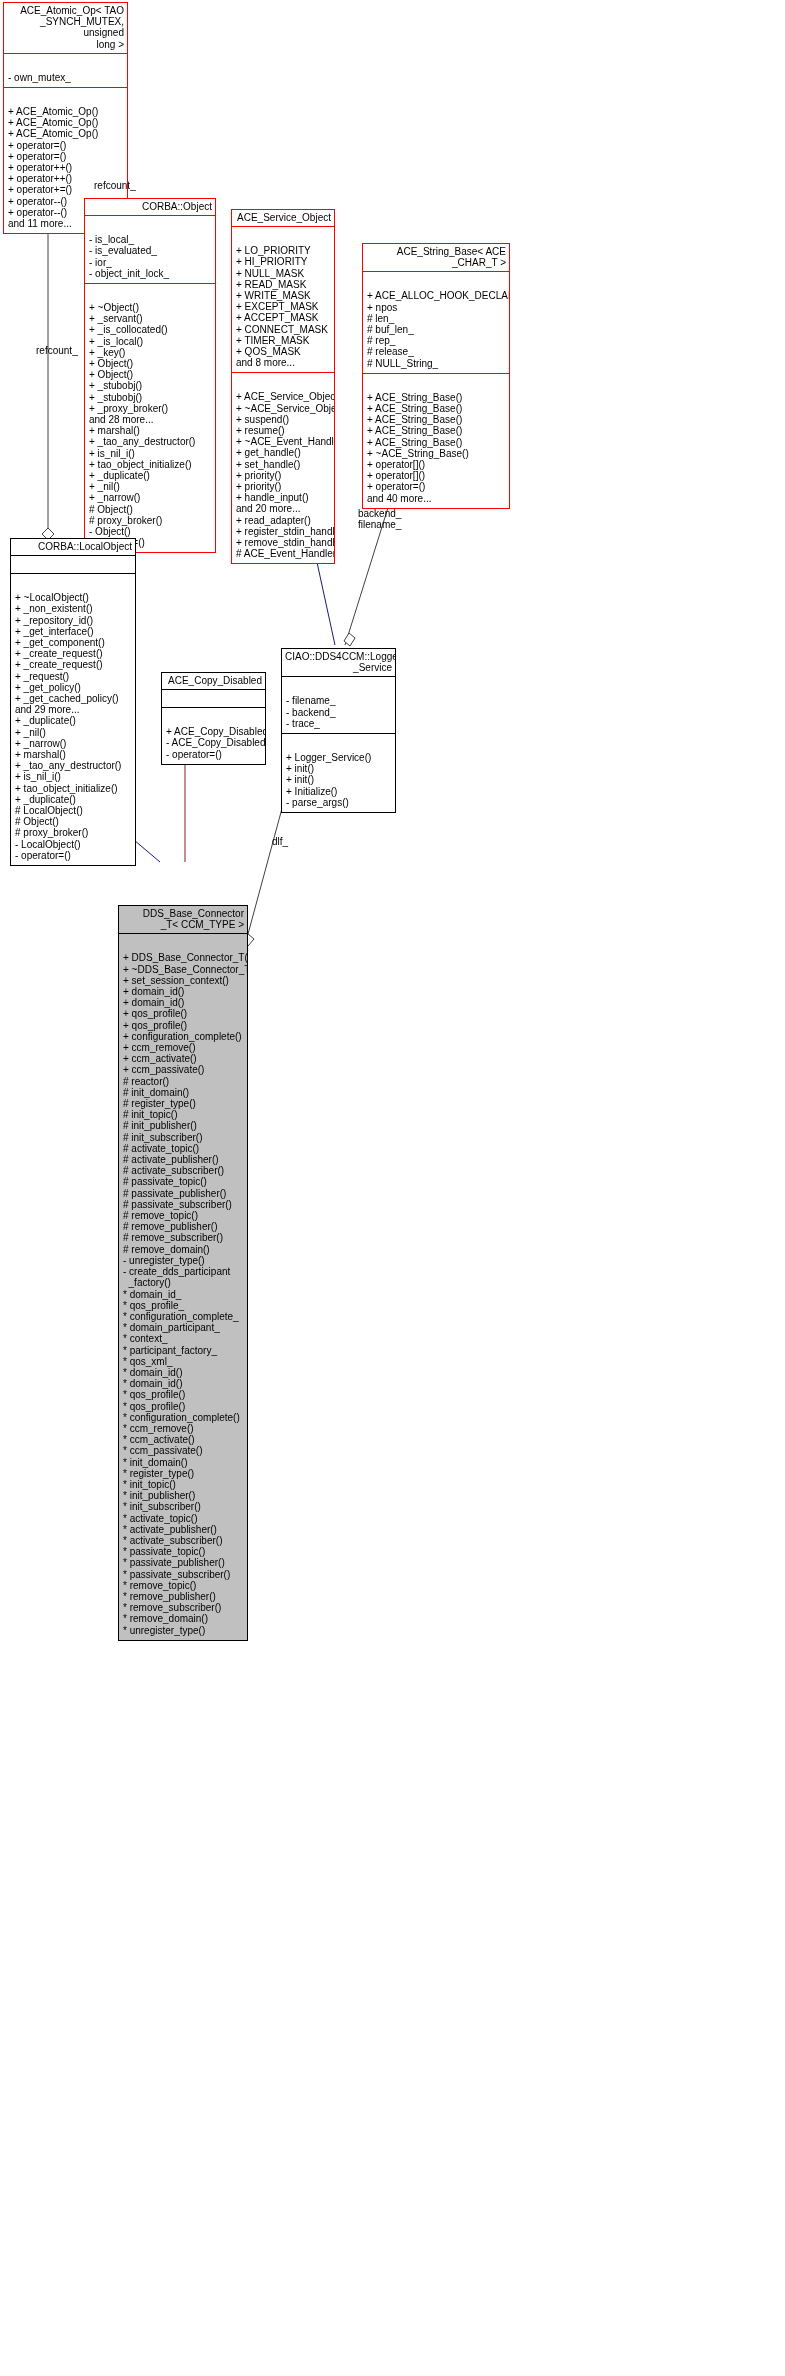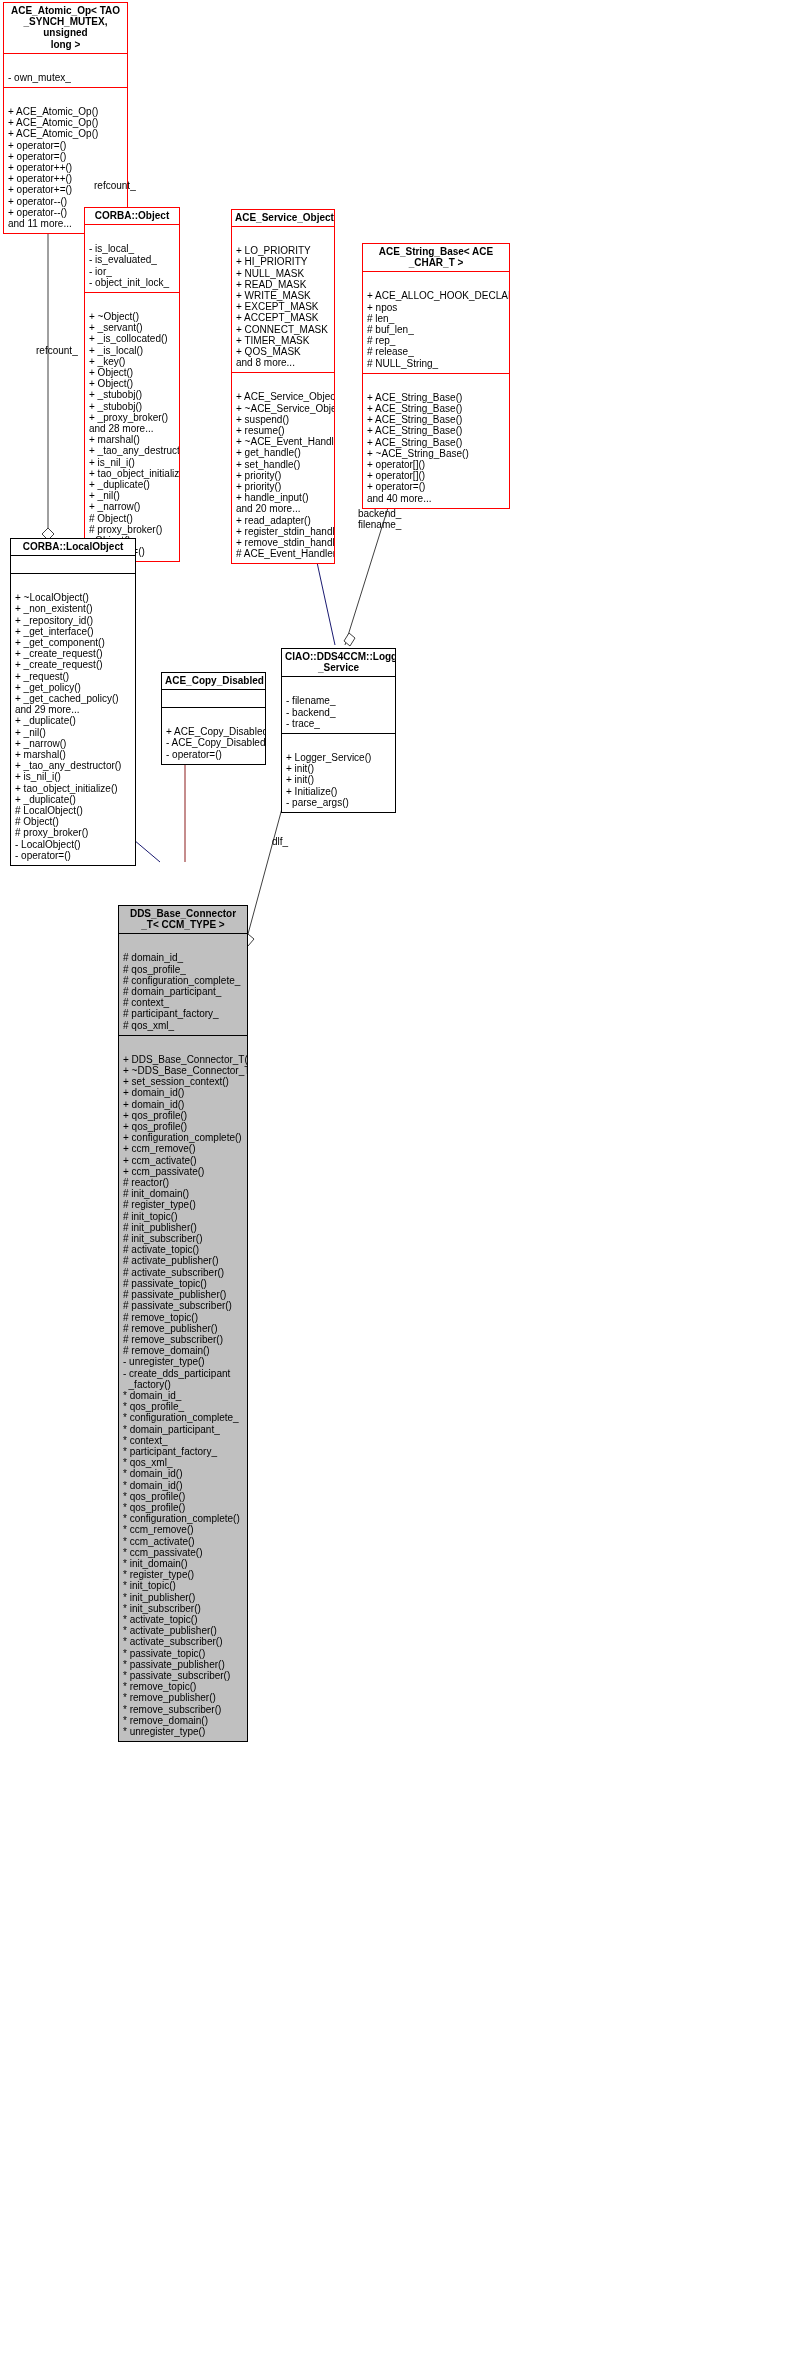--- a/index.html
+++ b/index.html
@@ -32,24 +32,23 @@
     line-height: 11.2px;
     color: #000000;
     overflow: hidden;
   }
   .node.red { border: 1px solid #ff0000; }
   .node.black { border: 1px solid #000000; }
   .node.gray  { border: 1px solid #000000; background: #c0c0c0; }
   .node.gray .sect { background: #c0c0c0; }
 
   .title {
-    text-align: center;
+    text-align: right;
     padding: 2px 3px 3px 3px;
     white-space: pre-line;
-    font-weight: bold;
   }
   .sect {
     padding: 18px 4px 4px 4px;
     background: #ffffff;
   }
   .node.red .sect  { border-top: 1px solid #ff0000; }
   .node.red .title { border-bottom: 0; }
   .node.black .sect { border-top: 1px solid #000000; }
   .node.gray .sect  { border-top: 1px solid #000000; }
   .sect div { white-space: pre; }
@@ -111,21 +110,21 @@
         <div>+ operator=()</div>
         <div>+ operator++()</div>
         <div>+ operator++()</div>
         <div>+ operator+=()</div>
         <div>+ operator--()</div>
         <div>+ operator--()</div>
         <div>and 11 more...</div>
       </div>
   </div>
 
-  <div class="node red" style="left:84px; top:207px; width:96px;">
+  <div class="node red" style="left:84px; top:198px; width:132px;">
     <div class="title">CORBA::Object</div>
     <div class="sect">
         <div>- is_local_</div>
         <div>- is_evaluated_</div>
         <div>- ior_</div>
         <div>- object_init_lock_</div>
       </div>
     <div class="sect">
         <div>+ ~Object()</div>
         <div>+ _servant()</div>
@@ -266,29 +265,20 @@
         <div>+ init()</div>
         <div>+ init()</div>
         <div>+ Initialize()</div>
         <div>- parse_args()</div>
       </div>
   </div>
 
   <div class="node gray" style="left:118px; top:905px; width:130px;">
     <div class="title">DDS_Base_Connector
 _T&lt; CCM_TYPE &gt;</div>
-    <div class="sect">
-        <div># domain_id_</div>
-        <div># qos_profile_</div>
-        <div># configuration_complete_</div>
-        <div># domain_participant_</div>
-        <div># context_</div>
-        <div># participant_factory_</div>
-        <div># qos_xml_</div>
-      </div>
     <div class="sect">
         <div>+ DDS_Base_Connector_T()</div>
         <div>+ ~DDS_Base_Connector_T()</div>
         <div>+ set_session_context()</div>
         <div>+ domain_id()</div>
         <div>+ domain_id()</div>
         <div>+ qos_profile()</div>
         <div>+ qos_profile()</div>
         <div>+ configuration_complete()</div>
         <div>+ ccm_remove()</div>

